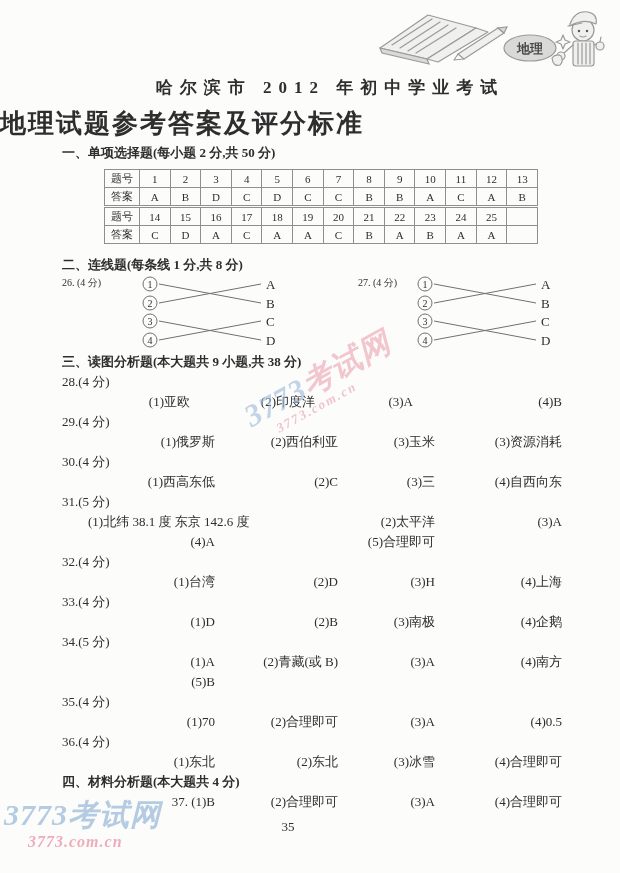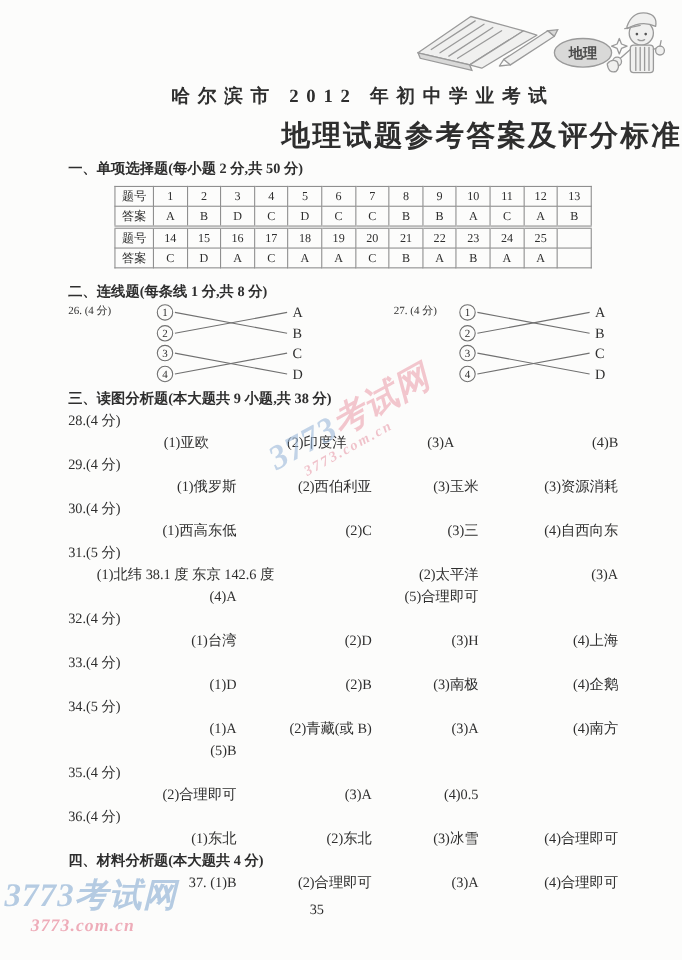--- a/index.html
+++ b/index.html
@@ -8,21 +8,21 @@
     background:#fcfcfb;overflow:hidden;
     font-family:"Liberation Serif","DejaVu Serif",serif;color:#2e2e2e;
   }
   
   .illustration{position:absolute;top:2px;right:12px;width:238px;height:78px;}
   .title1{
     position:absolute;top:76px;left:60px;width:540px;text-align:center;
     font-size:17px;font-weight:bold;letter-spacing:7px;white-space:nowrap;
   }
   .title2{
-    position:absolute;top:106px;left:0;width:620px;text-align:right;
+    position:absolute;top:106px;left:0;width:620px;text-align:left;
     font-size:26px;font-weight:bold;letter-spacing:2px;white-space:nowrap;
   }
   
   .sec-heading{font-size:13px;font-weight:bold;white-space:nowrap;}
   .abs{position:absolute;}
   
   .ans-table{
     position:absolute;top:169px;left:104px;border-collapse:collapse;
     table-layout:fixed;width:434px;
   }
@@ -289,20 +289,21 @@
           <span>(4)南方</span>
         </div>
         <div class="line qrow">
           <span>(5)B</span>
           <span></span>
           <span></span>
           <span></span>
         </div>
         <div class="line qlabel">35.(4 分)</div>
         <div class="line qrow">
+          <span>(1)70</span>
           <span>(2)合理即可</span>
           <span>(3)A</span>
           <span>(4)0.5</span>
         </div>
         <div class="line qlabel">36.(4 分)</div>
         <div class="line qrow">
           <span>(1)东北</span>
           <span>(2)东北</span>
           <span>(3)冰雪</span>
           <span>(4)合理即可</span>

